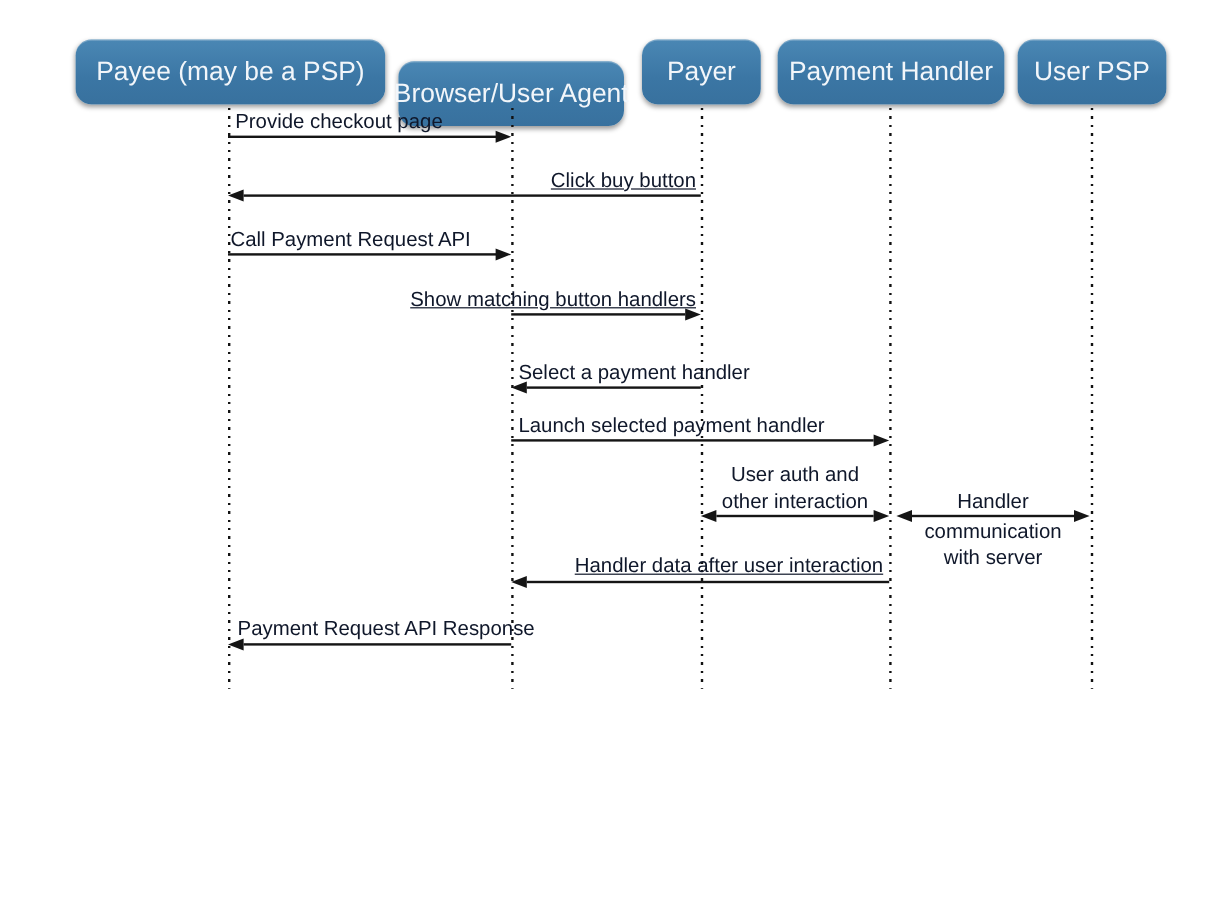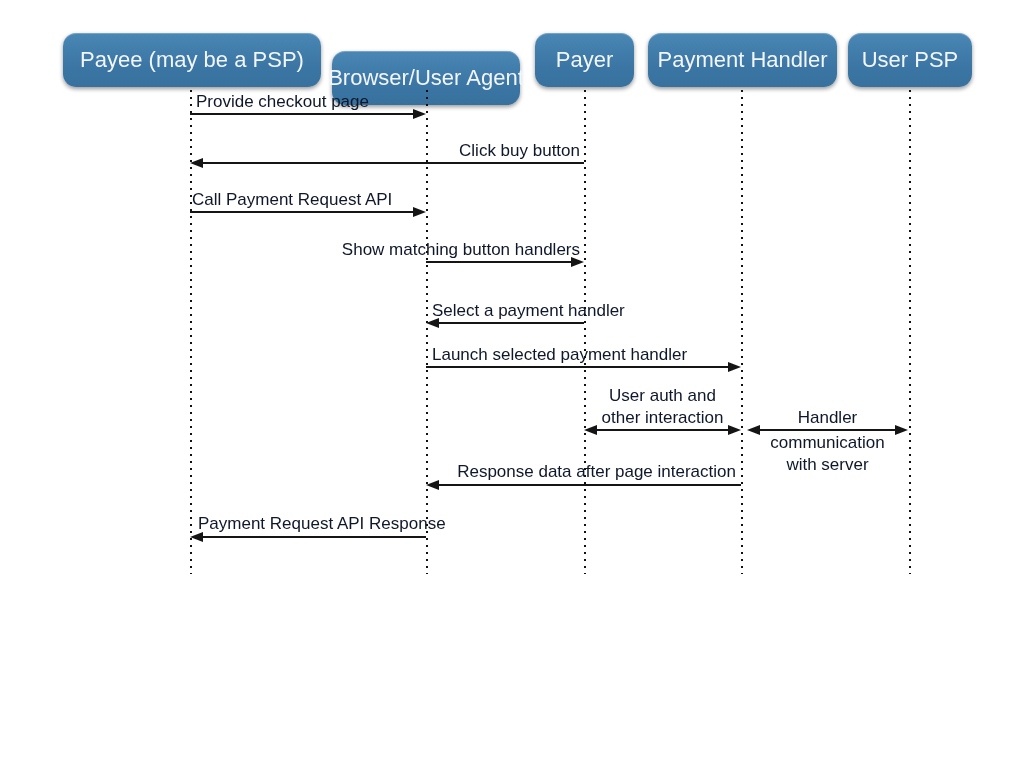--- a/index.html
+++ b/index.html
@@ -46,21 +46,21 @@
   }
   .head-right { border-left: 13px solid #151515; }
   .head-left  { border-right: 13px solid #151515; }
   .msg-label {
     position: absolute;
     font-size: 17px;
     line-height: 22px;
     color: #0f172a;
     white-space: pre-line;
   }
-  .ta-right  { text-align: right; }
+  .ta-right  { text-align: right; text-decoration: underline; }
   .ta-center { text-align: center; }
 </style>
 </head>
 <body>
 
 <div class="slide">
 
   <div class="actor" style="left:63px;  width:258px;">
       <span>Payee (may be a PSP)</span>
     </div>
@@ -130,21 +130,21 @@
   <div>
     <div class="msg-label ta-center" style="left:747px; width:161px; top:407px;">Handler</div>
     <div class="msg-label ta-center" style="left:740px; width:175px; top:432px;">communication
 with server</div>
     <div class="msg-line" style="left:760px; top:429px; width:135px;"></div>
     <div class="head head-left" style="left:747px; top:425px;"></div>
     <div class="head head-right" style="left:895px; top:425px;"></div>
   </div>
 
   <div>
-    <div class="msg-label ta-right" style="right:288px; top:461px;">Response data after page interaction</div>
+    <div class="msg-label ta-right" style="right:288px; top:461px;">Handler data after user interaction</div>
     <div class="msg-line" style="left:439px; top:484px; width:302px;"></div>
     <div class="head head-left" style="left:426px; top:480px;"></div>
   </div>
 
   <div>
     <div class="msg-label" style="left:198px; top:513px;">Payment Request API Response</div>
     <div class="msg-line" style="left:203px; top:536px; width:223px;"></div>
     <div class="head head-left" style="left:190px; top:532px;"></div>
   </div>
 

